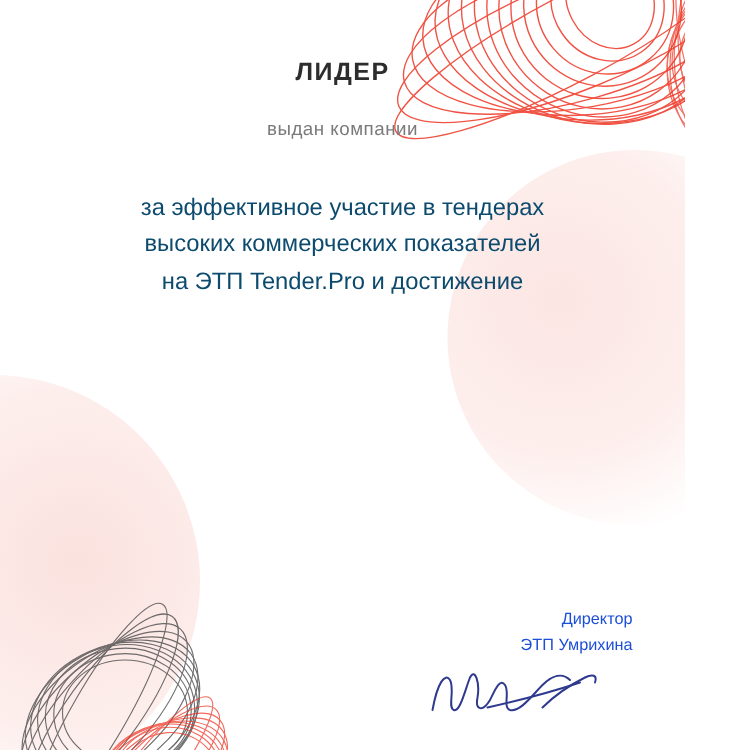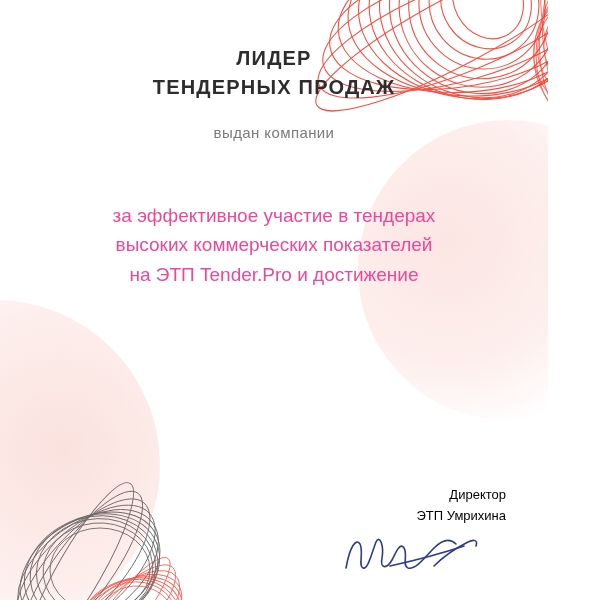--- a/index.html
+++ b/index.html
@@ -93,34 +93,34 @@
     letter-spacing: .4px;
   }
   .recipient {
     margin-top: 56px;
     font-size: 34px;
     font-weight: bold;
     color: #1d1d1d;
     letter-spacing: 2.5px;
   }
   .reason {
-    margin-top: 60px;
+    margin-top: 40px;
     font-size: 19px;
-    color: #ec4899;
+    color: #0c4a6e;
     line-height: 1.55;
   }
   .reason span { display: block; }
 
   .signature-block {
     position: absolute;
     right: 42px;
     bottom: 74px;
     text-align: right;
     font-size: 13px;
-    color: #000000;
+    color: #1d4ed8;
     line-height: 1.62;
     z-index: 6;
   }
   .signature-block .role { font-weight: normal; }
 </style>
 </head>
 <body>
 
 <div class="certificate">
 
@@ -191,21 +191,20 @@
     <g fill="none" stroke="#2f3a8f" stroke-width="1.6" stroke-linecap="round">
       <path d="M8 46 C 12 24, 18 16, 22 22 C 26 30, 20 44, 25 46 C 30 48, 34 30, 38 20 C 42 12, 46 24, 44 36 C 42 46, 48 48, 54 38 C 58 30, 62 20, 66 26 C 70 32, 64 44, 70 46 C 78 48, 88 34, 96 26 C 104 18, 112 16, 118 22"></path>
       <path d="M52 44 C 70 40, 96 34, 126 24"></path>
       <path d="M96 44 C 106 34, 118 26, 130 20 C 136 17, 140 18, 138 24"></path>
     </g>
   </svg>
 
   <div class="content">
     <div class="eyebrow">
       <span>ЛИДЕР</span>
-      <span class="l2">ТЕНДЕРНЫХ ПРОДАЖ</span>
     </div>
 
 
     <div class="subtitle">выдан компании</div>
 
 
     <div class="reason">
       <span>за эффективное участие в тендерах</span>
       <span>высоких коммерческих показателей</span>
       <span>на ЭТП Tender.Pro и достижение</span>

